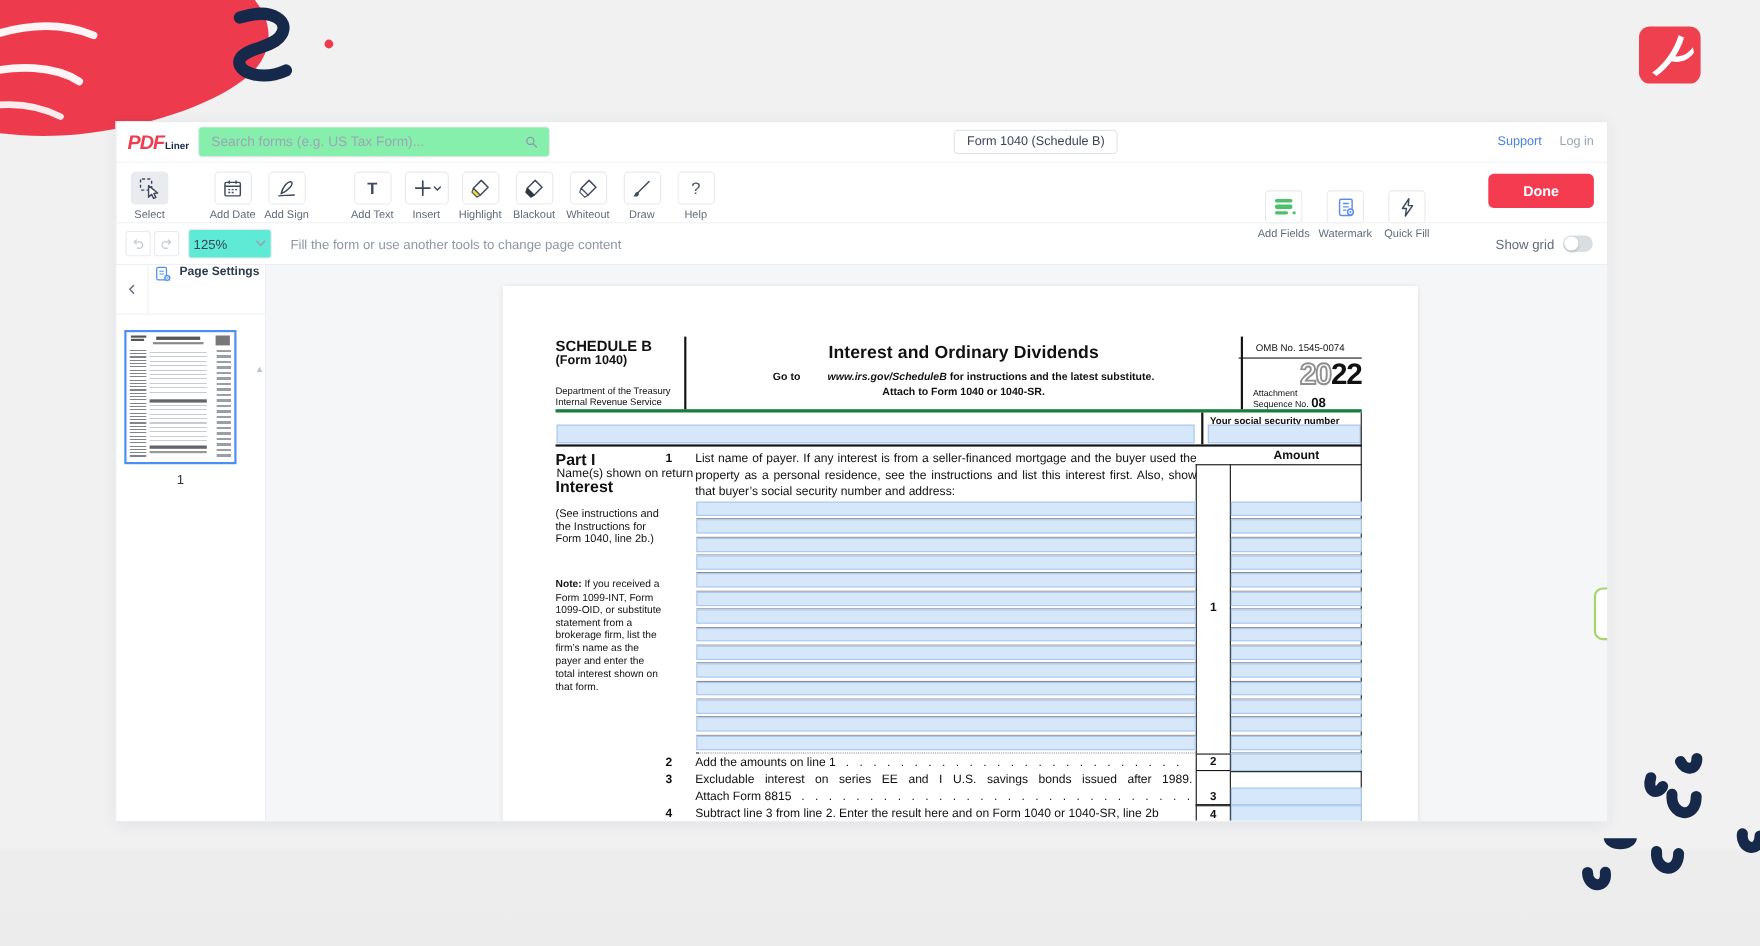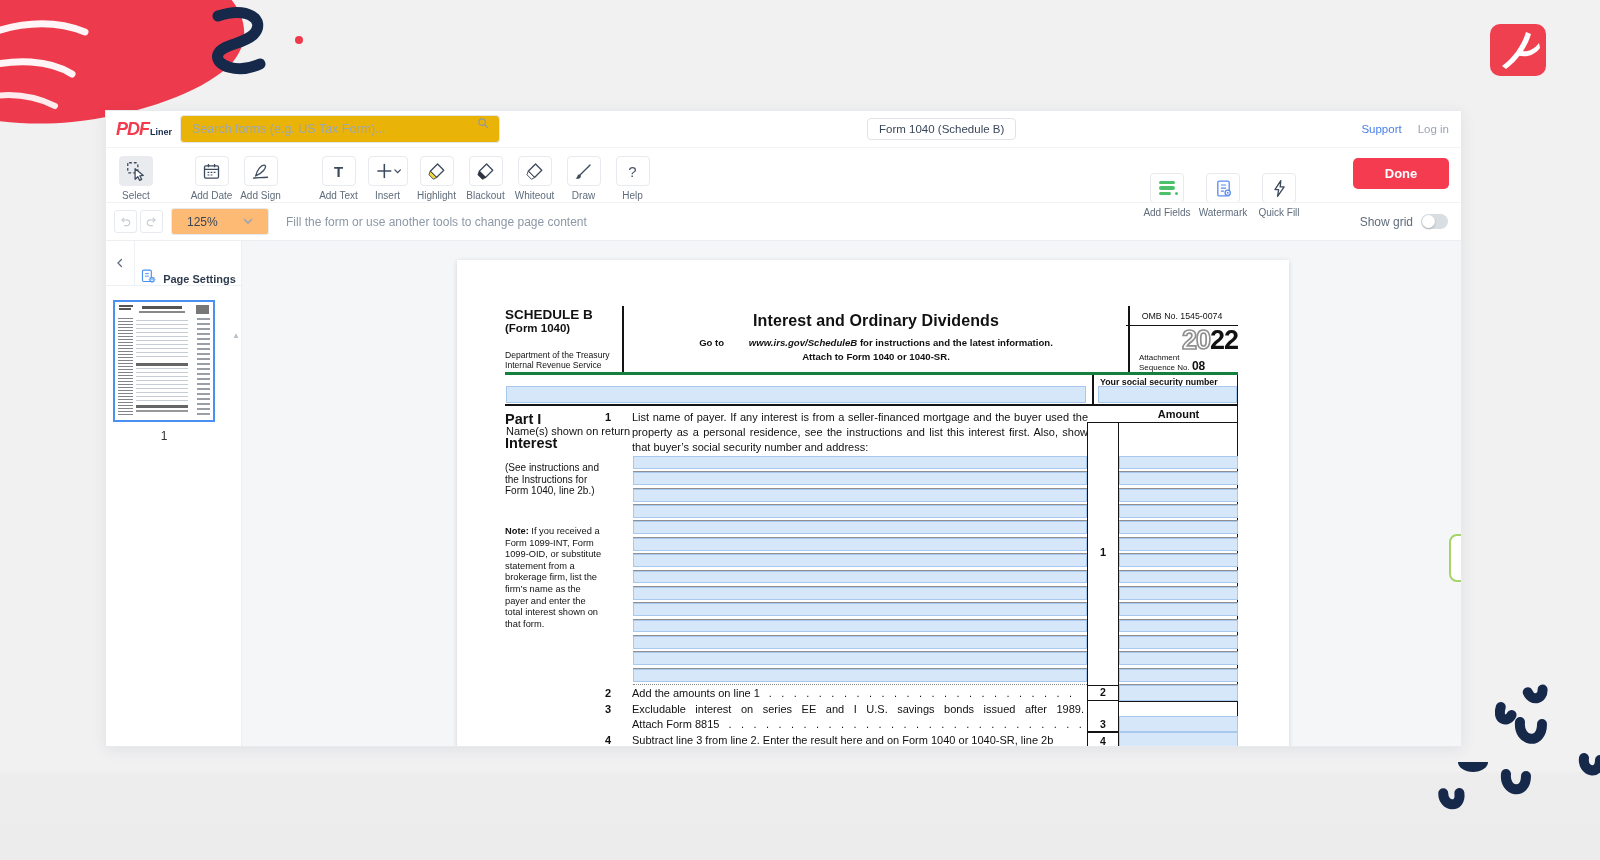--- a/index.html
+++ b/index.html
@@ -18,21 +18,21 @@
   .app{
     position:absolute;left:105px;top:110px;width:1357px;height:637px;background:#fff;z-index:2;
     border:1px solid #e8eaed;box-shadow:0 3px 14px rgba(40,50,70,.08);
     display:flex;flex-direction:column;box-sizing:border-box;
   }
   
   .app-header{height:36px;display:flex;align-items:center;padding:0 12px 0 8px;position:relative;flex:0 0 auto;}
   .logo{display:flex;align-items:baseline;margin:0 8px 0 2px;cursor:pointer}
   .logo .pdf{font-size:18px;font-weight:900;color:#f23b4e;letter-spacing:-1px;font-style:italic;}
   .logo .liner{font-size:9px;font-weight:700;color:#16294b;margin-left:1px;}
-  .search{width:300px;height:26px;border:1px solid #e3e7eb;border-radius:4px;display:flex;padding:0 9px;background:#eab308;}
+  .search{width:300px;height:26px;border:1px solid #e3e7eb;border-radius:4px;display:flex;align-items:center;padding:0 9px;background:#86efac;}
   .search input{border:0;outline:0;flex:1;font-size:12.5px;color:#333;font-family:"Liberation Sans",sans-serif;background:transparent;}
   .search input::placeholder{color:#9aa7b7;}
   .doc-pill{position:absolute;left:761px;top:7px;height:20px;line-height:20px;border:1px solid #e0e4e9;border-radius:4px;font-size:11.5px;color:#39465a;padding:0 11px;background:#fff;white-space:nowrap;}
   .header-links{margin-left:auto;font-size:11.5px;display:flex;gap:16px;align-items:center;}
   .link-support{color:#4a80e8;text-decoration:none;cursor:pointer}
   .link-login{color:#9aa5b4;text-decoration:none;cursor:pointer}
   
   .toolbar{height:55px;border-top:1px solid #f1f3f5;display:flex;align-items:flex-start;padding:8px 12px 0 8px;flex:0 0 auto;box-sizing:border-box;}
   .tool{width:49px;display:flex;flex-direction:column;align-items:center;cursor:pointer;flex:0 0 auto;}
   .tool.narrow{width:44px}
@@ -46,31 +46,31 @@
   .bars i{display:block;width:16px;height:3.5px;background:#4cc16a;border-radius:2px;}
   .bars i:last-child{width:12px}
   .bars::after{content:"";position:absolute;right:-3px;bottom:0;width:3px;height:3px;border-radius:50%;background:#4cc16a;}
   .toolbar-right{margin-left:auto;display:flex;align-items:flex-start;}
   .toolbar-right .tool{width:56px;margin-top:17px;}
   .done-btn{margin-left:46px;margin-top:2px;width:96px;height:31px;background:#f43b50;border:none;border-radius:5px;color:#fff;font-weight:700;font-size:13px;cursor:pointer;font-family:"Liberation Sans",sans-serif;}
   
   .subbar{height:39px;border-top:1px solid #f0f2f4;border-bottom:1px solid #eceef1;display:flex;align-items:center;padding:0 13px 0 8px;flex:0 0 auto;box-sizing:border-box;}
   .icon-btn{width:23px;height:23px;border:1px solid #e7eaee;border-radius:3px;background:#fff;display:flex;align-items:center;justify-content:center;cursor:pointer;padding:0;}
   .icon-btn + .icon-btn{margin-left:3px;}
-  .zoom-select{margin-left:8px;width:66px;height:25px;border:1px solid #e7eaee;border-radius:3px;display:flex;align-items:center;justify-content:space-between;padding:0 15px;font-size:12px;color:#39465a;cursor:pointer;background:#fdba74;}
+  .zoom-select{margin-left:8px;width:66px;height:25px;border:1px solid #e7eaee;border-radius:3px;display:flex;align-items:center;justify-content:space-between;padding:0 4px;font-size:12px;color:#39465a;cursor:pointer;background:#5eead4;}
   .hint{margin-left:17px;font-size:12px;color:#8d98a6;}
   .grid-label{margin-left:auto;font-size:12px;color:#5f6c7b;}
   .toggle{width:27px;height:15px;border-radius:8px;background:#d9dee3;margin-left:8px;position:relative;cursor:pointer;flex:0 0 auto;}
   .toggle .knob{width:13px;height:13px;border-radius:50%;background:#fff;position:absolute;left:1px;top:1px;box-shadow:0 1px 2px rgba(0,0,0,.25);}
   
   .main{flex:1;display:flex;min-height:0;}
   .sidebar{width:135px;flex:0 0 auto;background:#fff;border-right:1px solid #eceff1;display:flex;flex-direction:column;}
   .sidebar-top{height:44px;display:flex;align-items:center;border-bottom:1px solid #eef1f3;flex:0 0 auto;}
   .collapse-btn{width:28px;height:100%;display:flex;align-items:center;justify-content:center;border-right:1px solid #eef1f3;cursor:pointer;}
-  .ps-btn{flex:1;height:100%;display:flex;align-items:flex-end;justify-content:center;gap:6px;font-size:11px;font-weight:700;color:#2f3c4e;cursor:pointer;}
+  .ps-btn{flex:1;height:100%;display:flex;align-items:flex-start;justify-content:center;gap:6px;font-size:11px;font-weight:700;color:#2f3c4e;cursor:pointer;}
   .thumb-area{flex:1;position:relative;padding-top:14px;}
   .thumb{margin-left:7px;width:98px;height:118px;border:2px solid #4a90f2;background:#fff;position:relative;cursor:pointer;box-sizing:content-box;}
   .thumb .tb{position:absolute;background:#555;}
   .t-left{position:absolute;left:3px;top:16px;width:15px;bottom:4px;background:repeating-linear-gradient(to bottom,#6a6f76 0 1px,transparent 1px 3px);opacity:.85;}
   .t-mid{position:absolute;left:21px;top:18px;width:52px;height:40px;background:repeating-linear-gradient(to bottom,#c6ccd3 0 1px,transparent 1px 4px);}
   .t-mid2{position:absolute;left:21px;top:66px;width:52px;height:34px;background:repeating-linear-gradient(to bottom,#c6ccd3 0 1px,transparent 1px 4px);}
   .t-right{position:absolute;right:3px;top:16px;width:13px;bottom:4px;background:repeating-linear-gradient(to bottom,#9a9fa6 0 2px,transparent 2px 5px);}
   .t-band{position:absolute;left:21px;width:52px;height:3px;background:#666;}
   .page-num{width:102px;margin-left:7px;text-align:center;font-size:12px;color:#333;margin-top:7px;}
   .scroll-up{position:absolute;right:1px;top:46px;color:#b9c1c9;font-size:8px;line-height:8px;cursor:pointer;}
@@ -384,21 +384,21 @@
         <div class="ab fh">
           <div class="fh-left">
             <div class="sched">SCHEDULE B</div>
             <div class="f1040">(Form 1040)</div>
             <div class="dept">
               <span>Department of the Treasury</span><br><span>Internal Revenue Service</span>
             </div>
           </div>
           <div class="fh-c">
             <div class="f-title">Interest and Ordinary Dividends</div>
-            <div class="f-goto"><span>Go to </span><span class="url">www.irs.gov/ScheduleB</span><span> for instructions and the latest information.</span></div>
+            <div class="f-goto"><span>Go to </span><span class="url">www.irs.gov/ScheduleB</span><span> for instructions and the latest substitute.</span></div>
             <div class="f-attach">Attach to Form 1040 or 1040-SR.</div>
           </div>
           <div class="fh-r">
             <div class="omb">OMB No. 1545-0074</div>
             <div class="year"><span class="y-outline">20</span><span>22</span></div>
             <div class="seq">
               <span>Attachment</span><br>
               <span>Sequence No.</span> <span class="seq-no">08</span>
             </div>
           </div>

